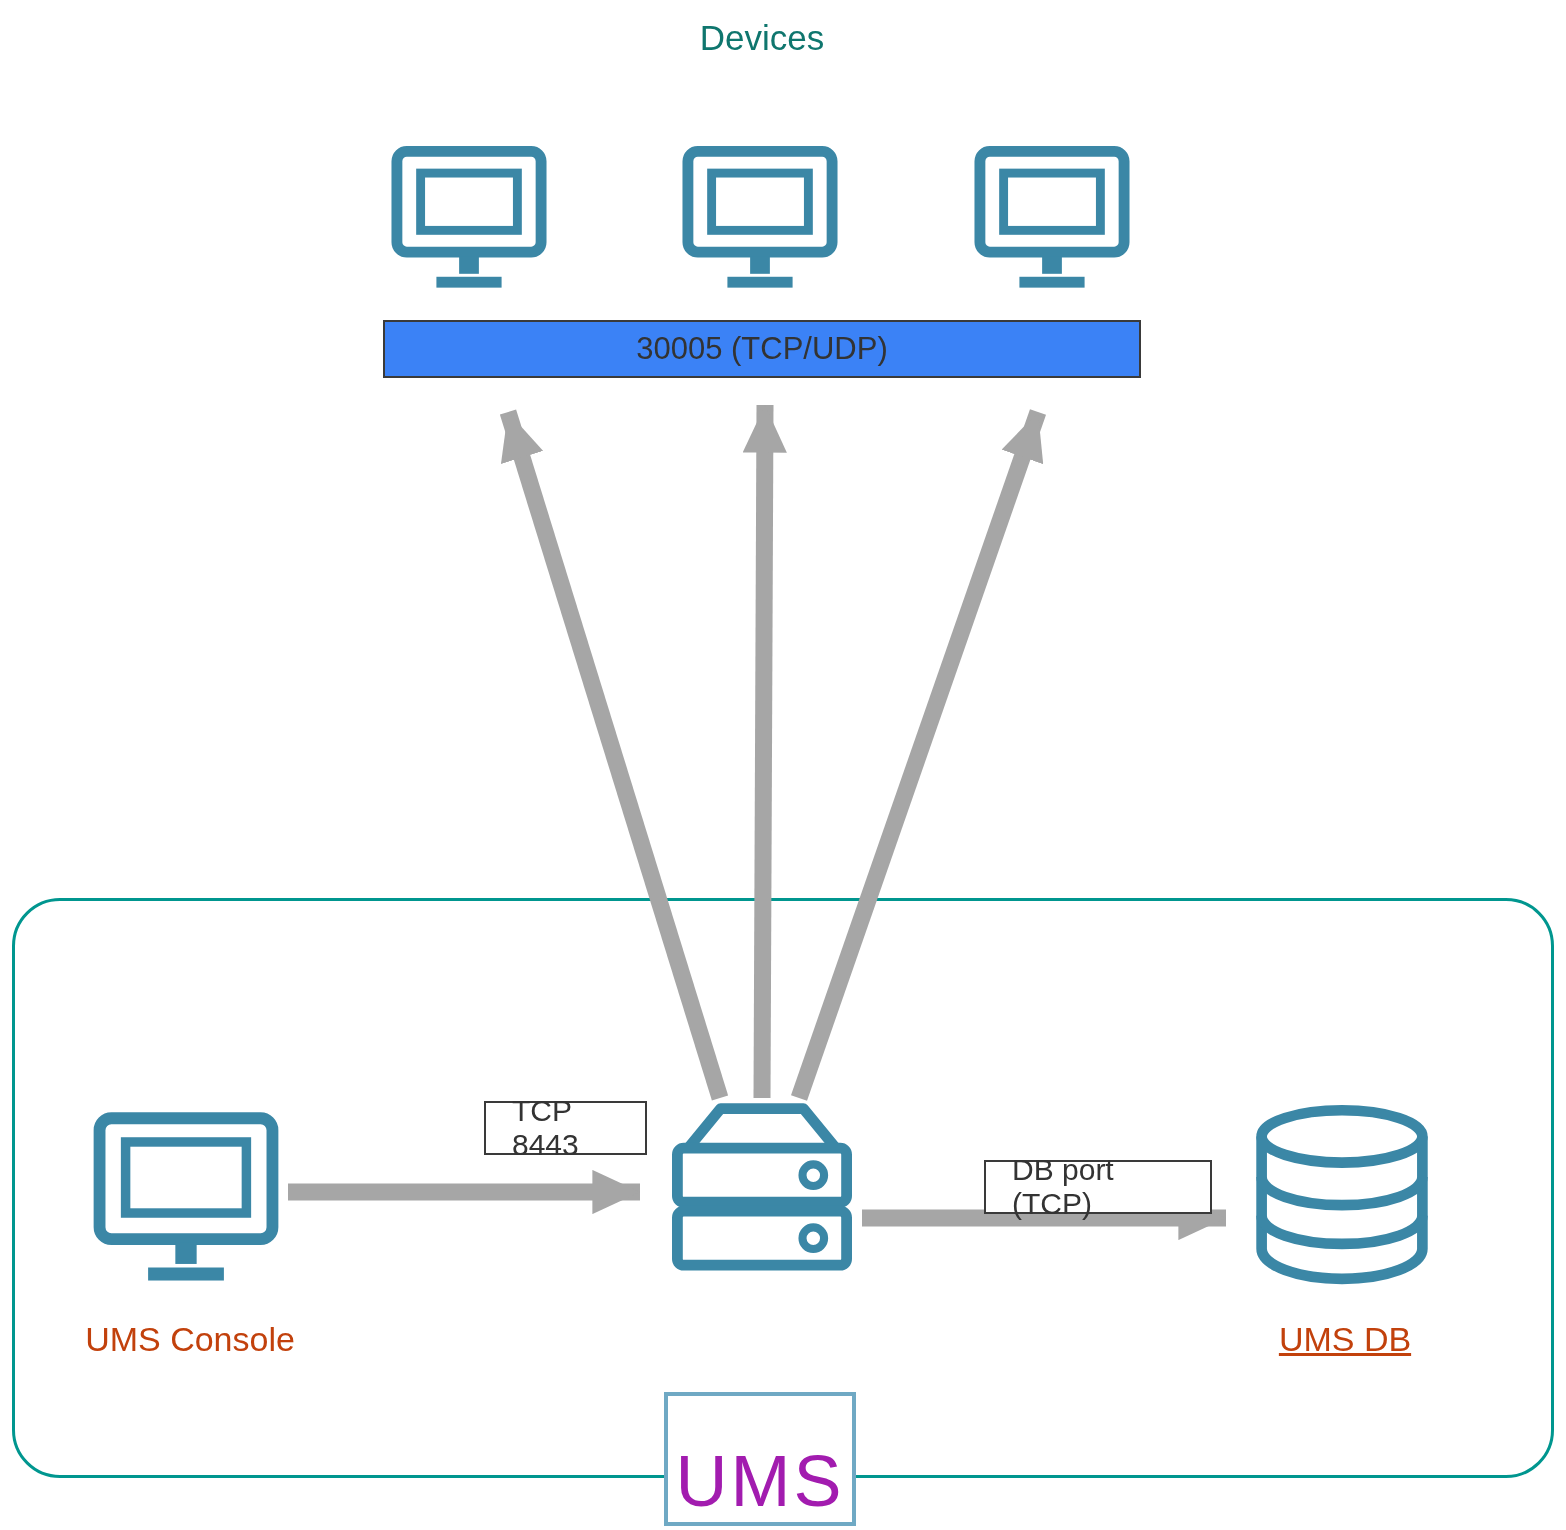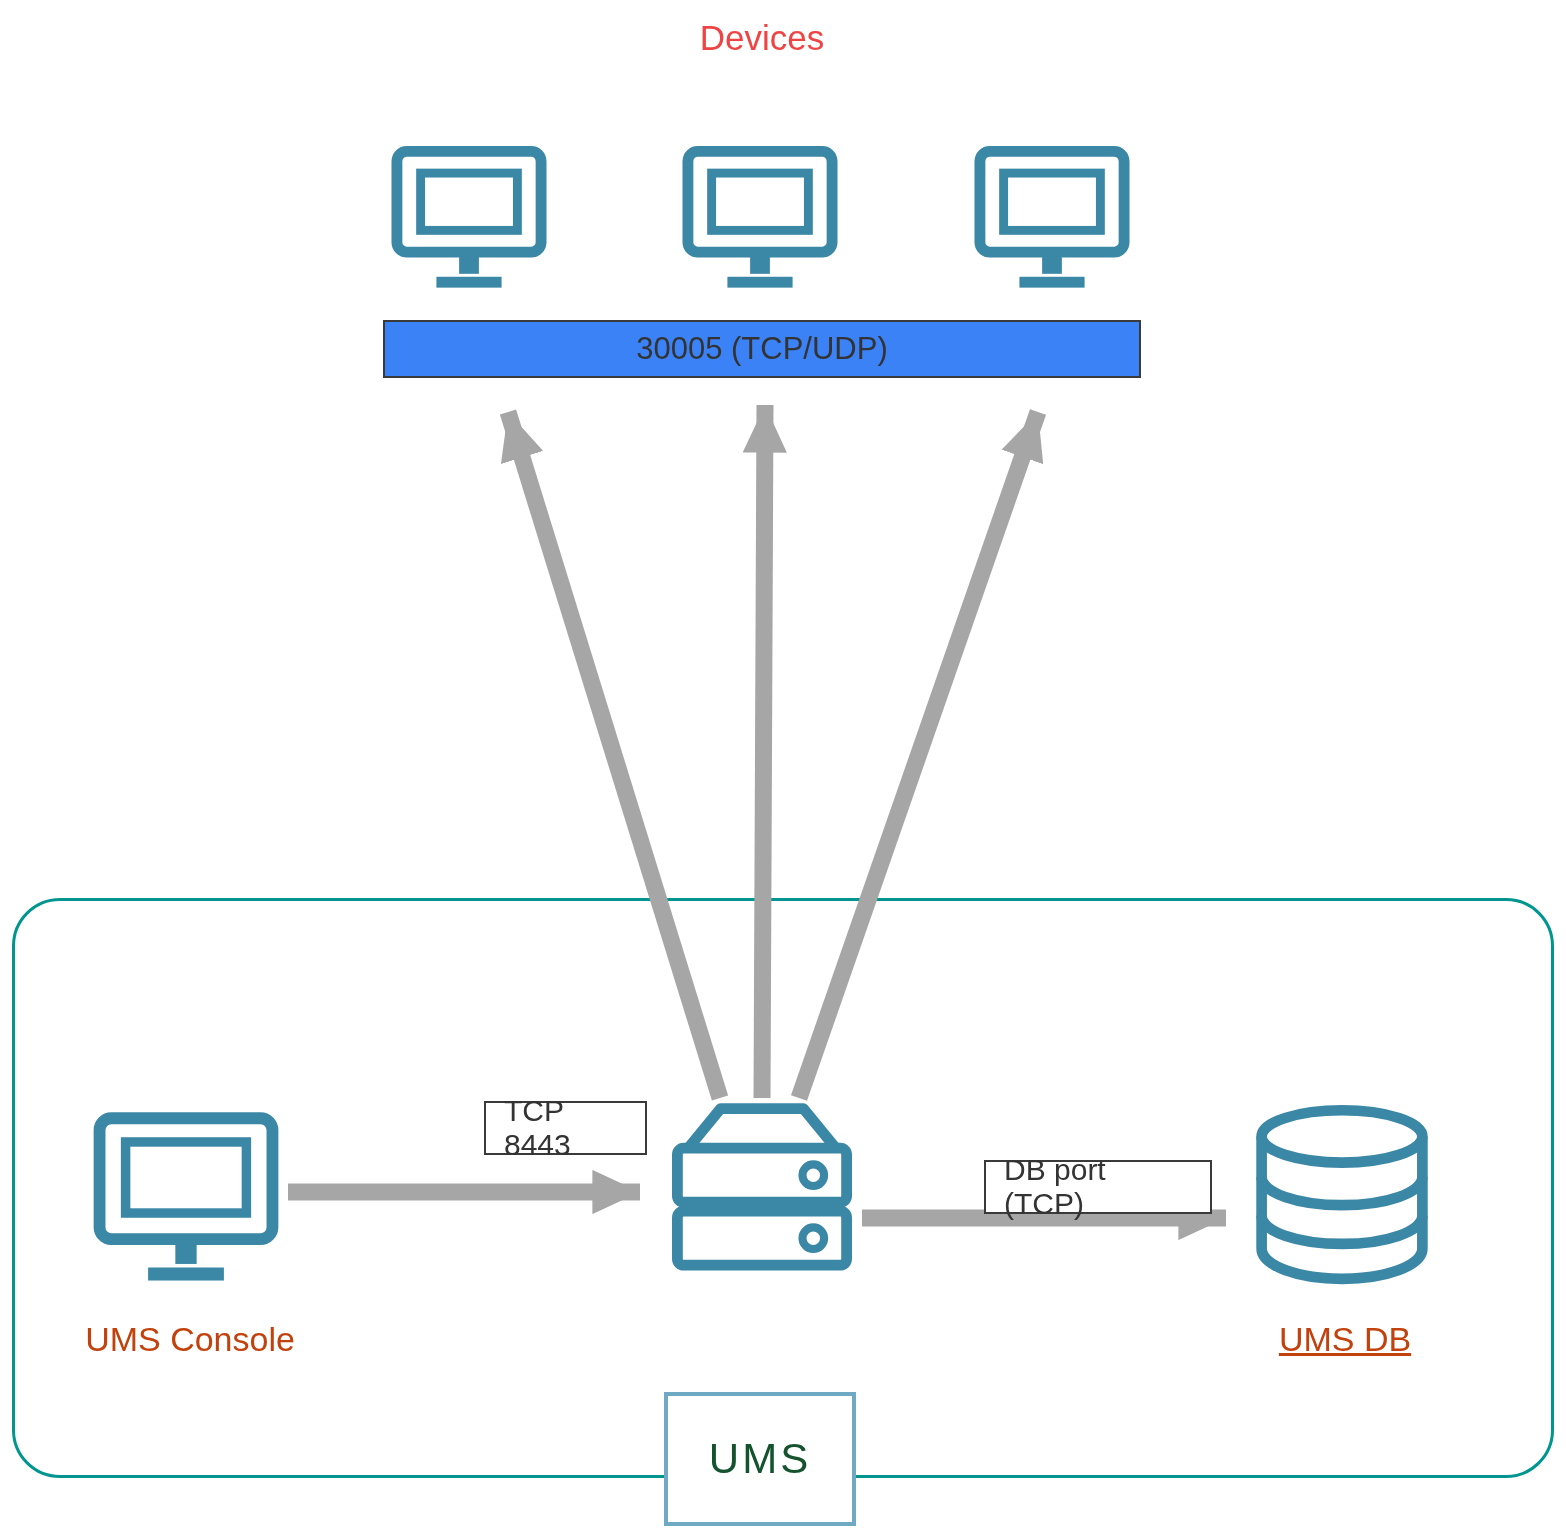--- a/index.html
+++ b/index.html
@@ -16,21 +16,21 @@
     overflow: hidden;
   }
   .abs { position: absolute; }
   .icon-box svg { width: 100%; height: 100%; display: block; }
 
   .diagram-title {
     position: absolute;
     left: 562px; top: 18px; width: 400px;
     text-align: center;
     font-size: 35px;
-    color: #ef4444;
+    color: #0f766e;
   }
 
   .port-box {
     position: absolute;
     left: 383px; top: 320px; width: 758px; height: 58px;
     border: 2px solid #3a3a3a;
     background: #3b82f6;
     display: flex; align-items: center; justify-content: center;
     font-size: 31px;
   }
@@ -48,21 +48,21 @@
     left: 0; top: 0;
   }
 
   .edge-label {
     position: absolute;
     height: 54px;
     border: 2px solid #3a3a3a;
     background: #ffffff;
     display: flex; align-items: center; justify-content: flex-start;
     font-size: 30px;
-    padding: 0 18px;
+    padding: 0 26px;
   }
   .edge-label.tcp8443 { left: 484px; top: 1101px; width: 163px; }
   .edge-label.dbport  { left: 984px; top: 1160px; width: 228px; }
 
   .node-label {
     position: absolute;
     top: 1320px;
     width: 320px;
     text-align: center;
     font-size: 34px;
@@ -70,24 +70,24 @@
   }
   .node-label.console { left: 30px; }
   .node-label.server  { left: 600px; }
   .node-label.db      { left: 1185px; text-decoration: underline; }
 
   .ums-logo {
     position: absolute;
     left: 664px; top: 1392px; width: 192px; height: 134px;
     border: 4px solid #6fa9c4;
     background: #ffffff;
-    display: flex; align-items: center; justify-content: center;
-    font-size: 42px;
+    display: flex; align-items: flex-end; justify-content: center;
+    font-size: 72px;
     letter-spacing: 3px;
-    color: #14532d;
+    color: #a21caf;
   }
 </style>
 </head>
 <body>
 
 <div class="canvas">
 
   <div class="diagram-title">Devices</div>
 
   <div class="boundary"></div>

